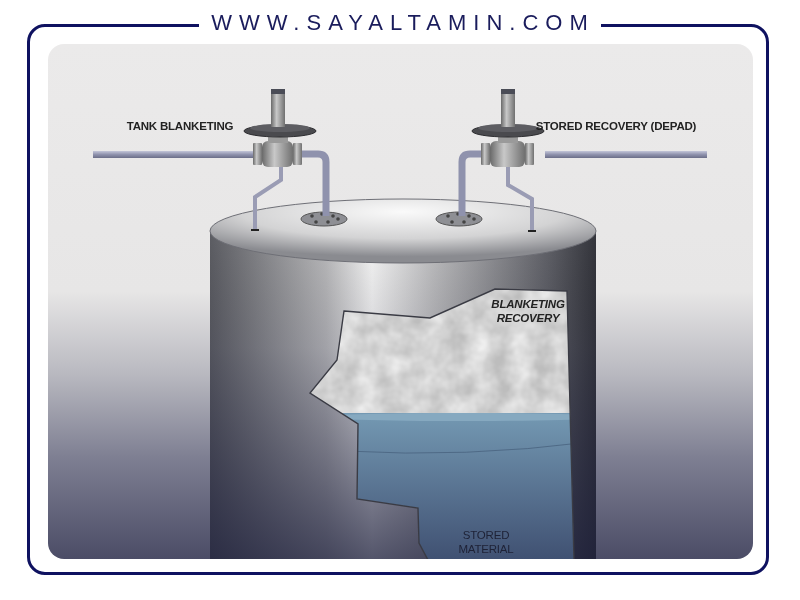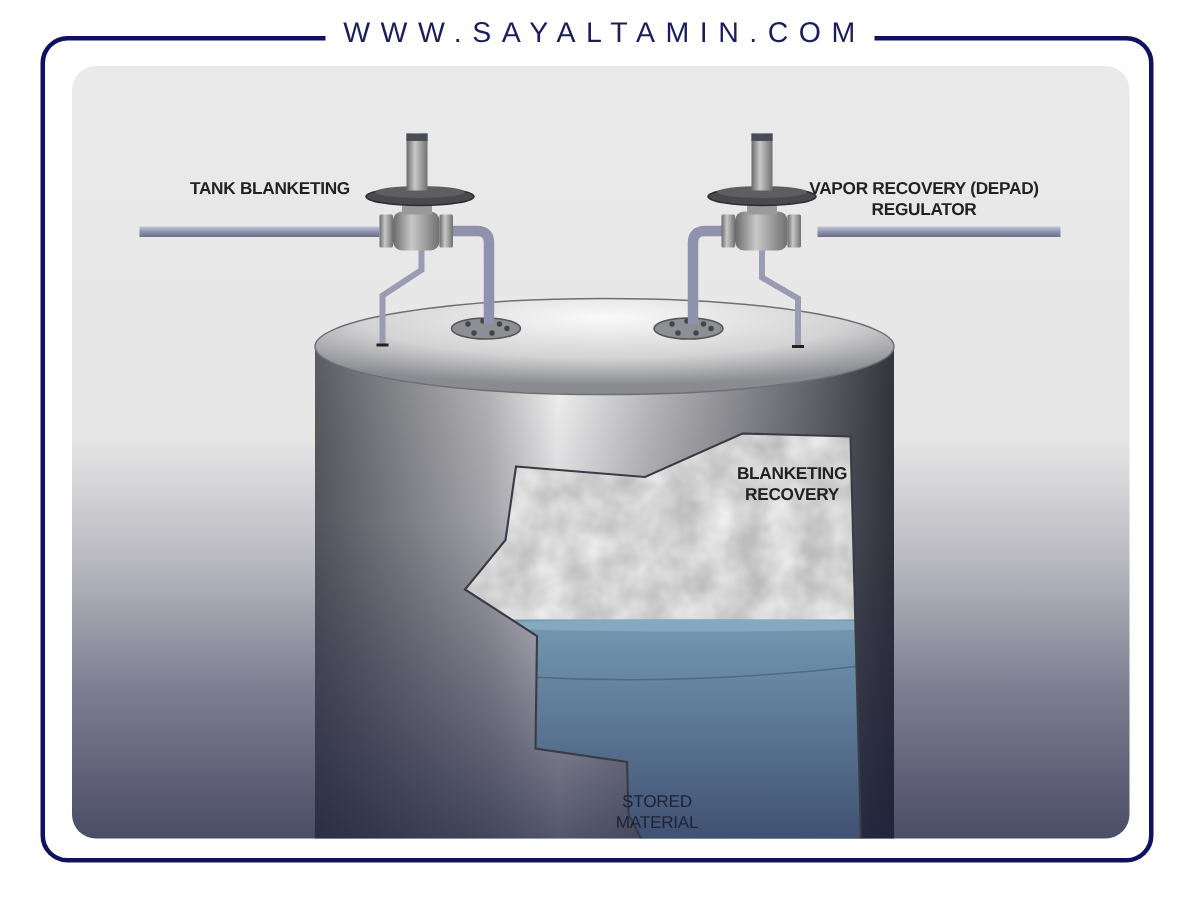--- a/index.html
+++ b/index.html
@@ -1,24 +1,24 @@
 <!DOCTYPE html>
 <html><head>
 <meta charset="utf-8">
 <style>
   html,body{margin:0;padding:0;background:#ffffff;}
   body{width:800px;height:600px;position:relative;overflow:hidden;font-family:"Liberation Sans","DejaVu Sans",sans-serif;}
   .frame{position:absolute;left:27px;top:24px;width:742px;height:551px;border:3px solid #0f1260;border-radius:18px;box-sizing:border-box;}
-  .site-title{position:absolute;left:0;top:10px;width:800px;text-align:center;font-size:19px;letter-spacing:7px;color:#1a1c5c;line-height:26px;}
+  .site-title{position:absolute;left:0;top:10px;width:800px;text-align:center;font-size:22px;letter-spacing:7px;color:#1a1c5c;line-height:26px;}
   .site-title span{background:#fff;padding:0 6px 0 12px;}
   .panel{position:absolute;left:48px;top:44px;width:705px;height:515px;border-radius:16px;overflow:hidden;
     background:linear-gradient(180deg,#ebeaea 0%,#e7e6e6 48%,#b9b9c0 64%,#7f8093 80%,#4b4c66 100%);}
   svg{position:absolute;left:0;top:0;}
   .label{position:absolute;text-align:center;font-size:11.5px;line-height:14px;color:#222;font-weight:bold;letter-spacing:-0.2px;}
-  .label.dark{color:#1e2236;}
+  .label.dark{color:#1e2236;margin-left:48px;}
 </style>
 </head>
 <body>
 
 <div class="frame"></div>
 <div class="site-title"><span>WWW.SAYALTAMIN.COM</span></div>
 
 <div class="panel">
   <svg width="705" height="515" viewBox="48 44 705 515">
     <defs>
@@ -136,24 +136,23 @@
       <ellipse cx="508" cy="128" rx="30" ry="4" fill="#5d5d62"></ellipse>
       <rect x="501" y="89" width="14" height="38" fill="url(#metal)"></rect>
       <rect x="501" y="89" width="14" height="5" fill="#4a4c56"></rect>
     </g>
   </svg>
 
   <div class="label" style="left:62px;top:75px;width:140px;text-align:center;">
     <div>TANK BLANKETING</div>
   </div>
   <div class="label" style="left:478px;top:75px;width:180px;">
-    <div>VAPOR RECOVERY (DEPAD)</div>
-    <div>REGULATOR</div>
+    <div>STORED RECOVERY (DEPAD)</div>
   </div>
-  <div class="label" style="left:440px;top:265px;width:80px;">
+  <div class="label" style="left:440px;top:253px;width:80px;font-style:italic;">
     <div>BLANKETING</div>
     <div>RECOVERY</div>
   </div>
   <div class="label dark" style="left:360px;top:484px;width:60px;font-weight:normal;">
     <div>STORED</div>
     <div>MATERIAL</div>
   </div>
 </div>
 
 </body></html>

